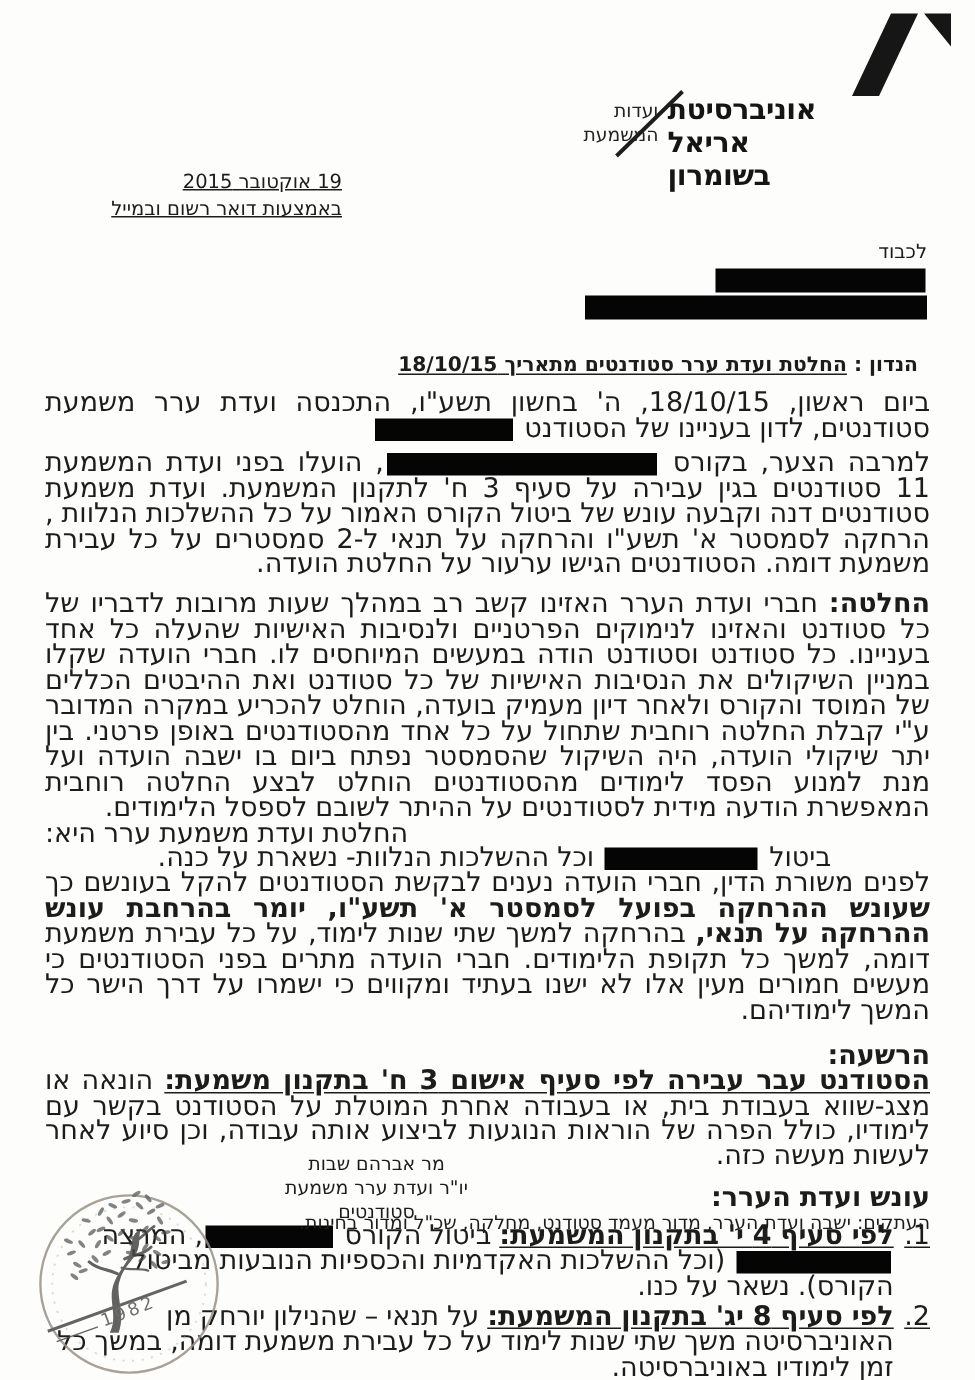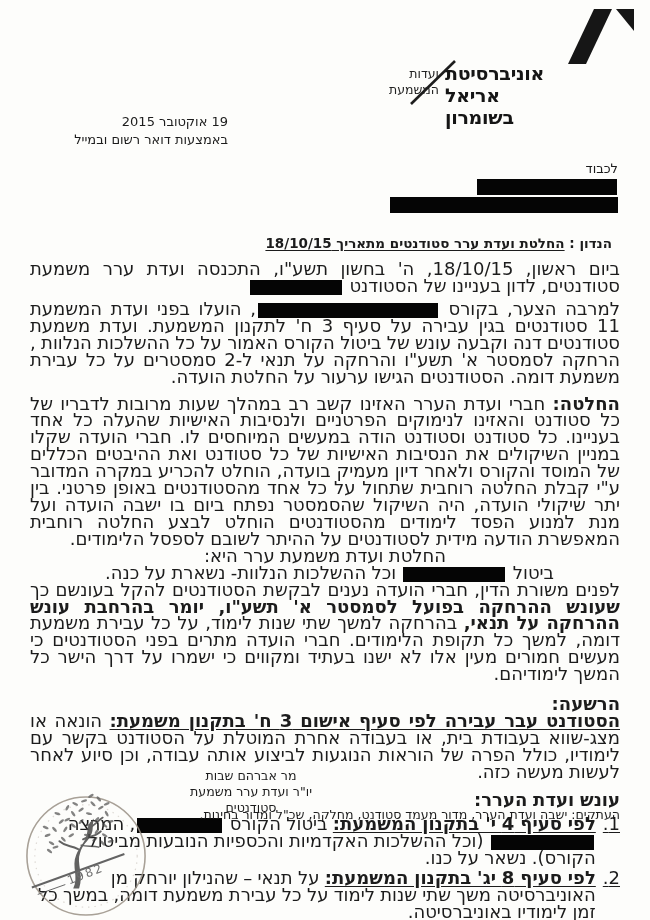--- a/index.html
+++ b/index.html
@@ -11,38 +11,38 @@
   .abs{position:absolute;}
   
   #logo-mark{top:6px;right:12px;width:88px;height:58px;}
   #uni-name{top:22px;right:106px;text-align:left;direction:rtl;
     font-weight:bold;font-size:19px;line-height:22px;letter-spacing:-.3px;color:#151515;margin-top:40px;}
   #dept-slash{top:58px;left:403px;width:58px;height:50px;}
   #dept-text{top:66px;right:211px;direction:rtl;
     font-size:12.5px;line-height:16px;color:#222;}
   
   #date-block{top:113px;left:28px;width:200px;direction:rtl;text-align:right;
-    font-size:13px;line-height:18px;}
+    font-size:13px;line-height:18px;text-decoration:underline;}
   #addressee{top:161px;right:32px;font-size:13px;direction:rtl;}
   .redact{background:#050505;display:inline-block;}
   #bar-a{top:179px;right:33px;width:140px;height:16px;}
   #bar-b{top:197px;right:32px;width:228px;height:16px;}
   
   #subject{top:235px;right:38px;direction:rtl;font-size:13.5px;font-weight:bold;}
   #subject .u{text-decoration:underline;text-underline-offset:2px;}
   
   #body-text{top:261px;left:30px;right:30px;direction:rtl;text-align:justify;
     font-size:18px;line-height:16.9px;word-spacing:-.4px;}
   #body-text p,#body-text div{margin:0;}
   .p-opening{margin-bottom:6px !important;}
   .p-background{margin-bottom:10px !important;}
   .p-leniency{margin-bottom:13px !important;}
   .p-conviction{margin-bottom:11px !important;}
   .pun-heading{margin-bottom:8px !important;}
-  .decision-intro{text-align:center;}
+  .decision-intro{text-align:left;}
   .cancel-line{text-align:right;padding-left:0;padding-right:66px;}
   .b{font-weight:bold;}
   .lead{font-weight:bold;text-decoration:underline;text-underline-offset:2px;}
   .inline-bar{height:15px;vertical-align:-3px;margin:0 2px;}
   .w92{width:92px;} .w180{width:180px;} .w102{width:102px;}
   .w85{width:85px;} .w103{width:103px;}
   .heading{font-weight:bold;text-align:right;}
   
   .item{display:flex;gap:7px;margin-bottom:3px !important;}
   .item .num{text-decoration:underline;text-underline-offset:2px;flex:0 0 auto;}

